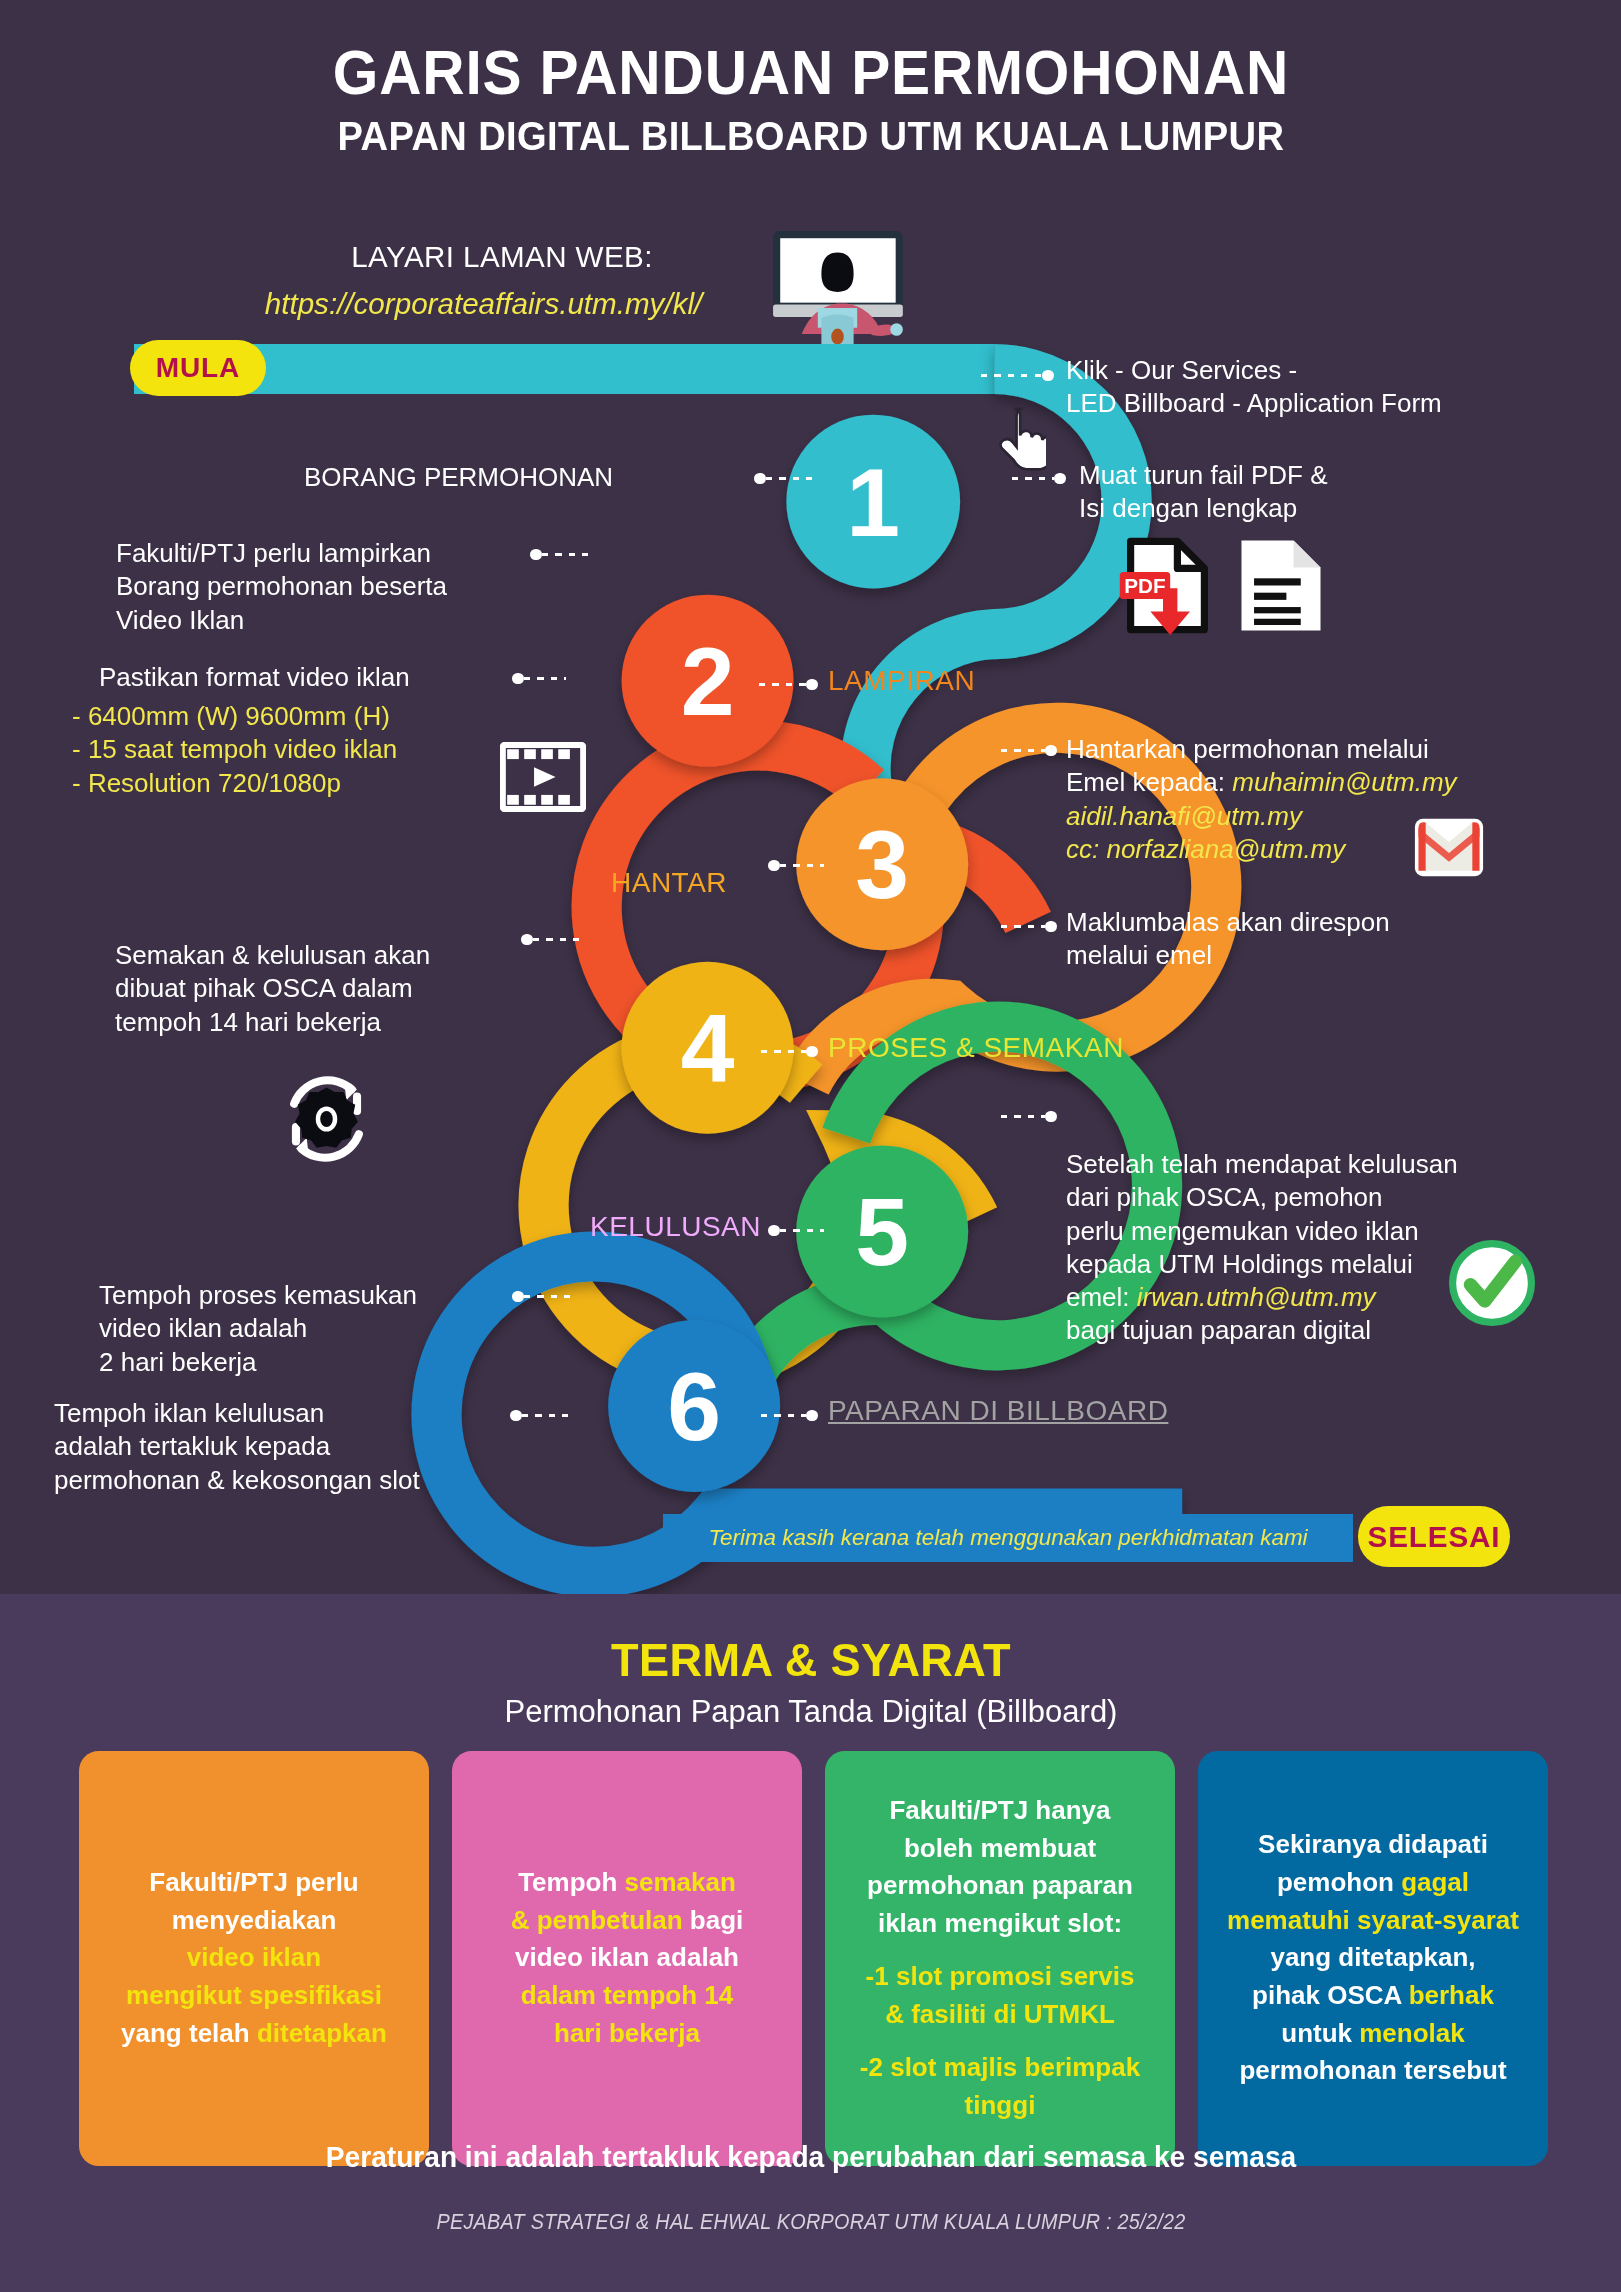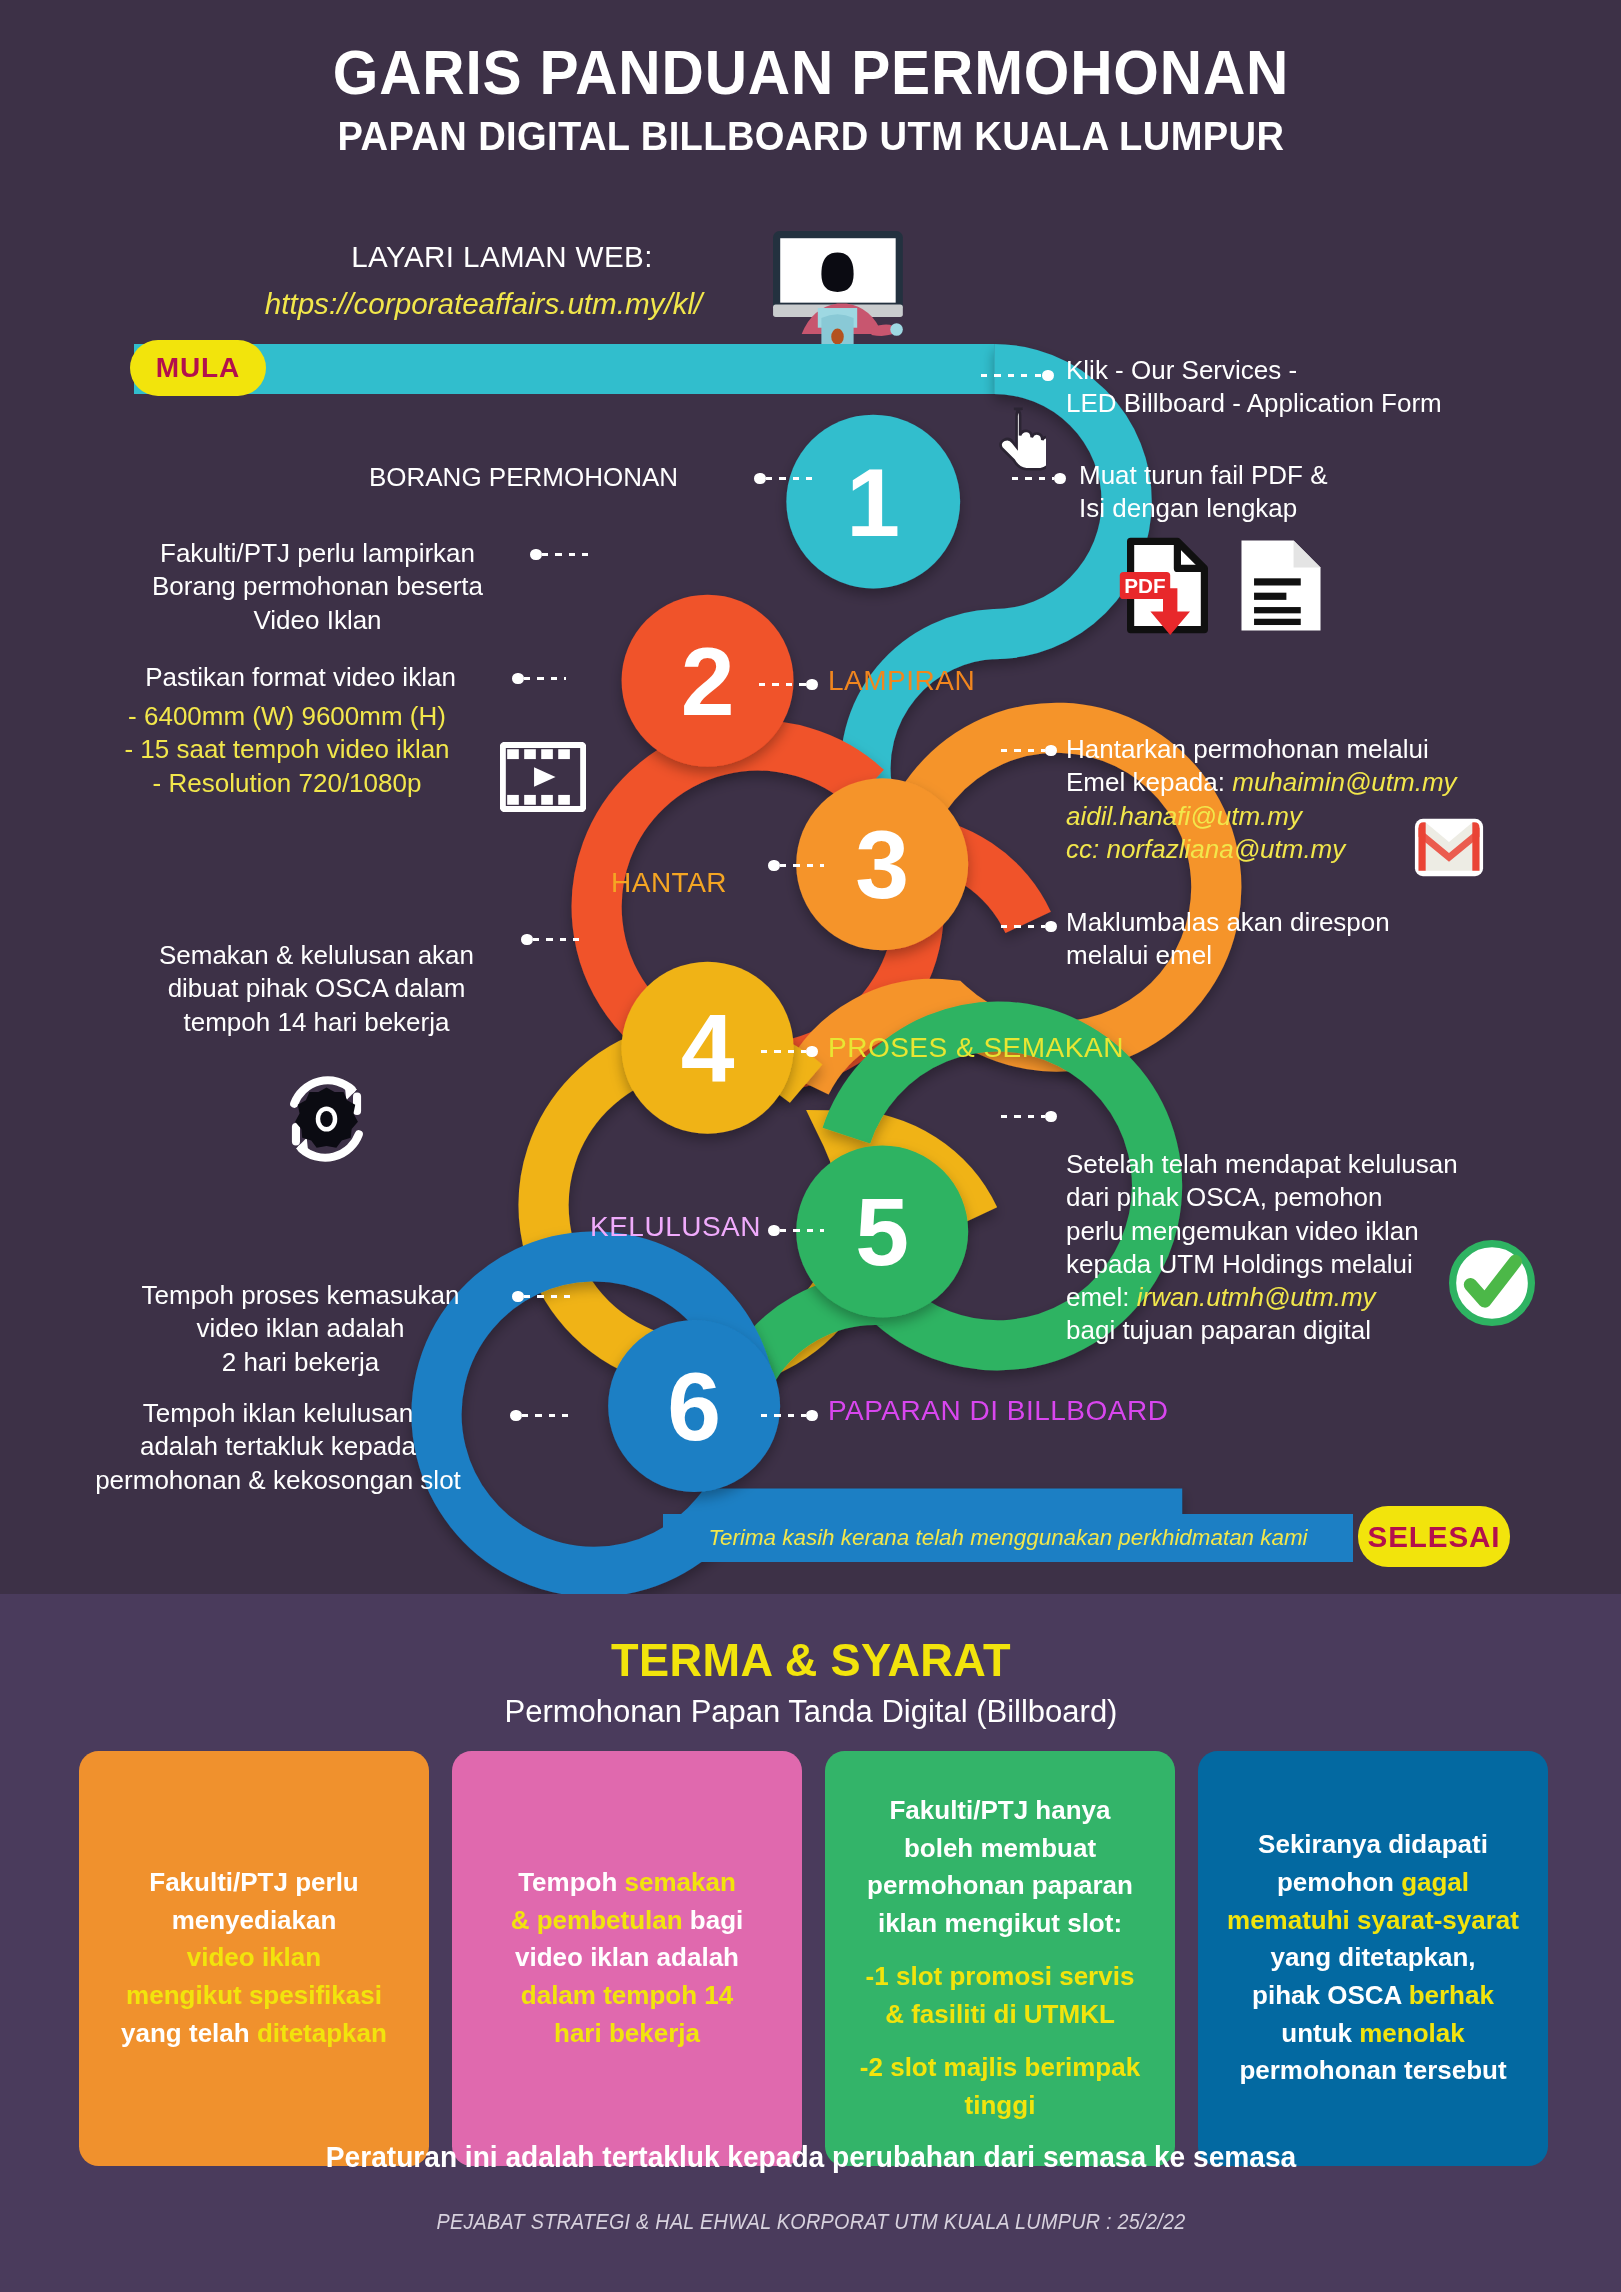--- a/index.html
+++ b/index.html
@@ -41,21 +41,21 @@
     background: #F2E40C; border-radius: 28px;
     display: flex; align-items: center; justify-content: center;
     color: #B3104C; font-weight: 700; font-size: 28px; letter-spacing: 0.9px;
   }
 
   
   #flow { position: absolute; left: 0; top: 0; width: 1622px; height: 1612px; }
 
   
   .txt { position: absolute; color: #fff; font-size: 26px; line-height: 1.28; }
-  .txt.r { text-align: center; }
+  .txt.r { text-align: left; }
   .txt.l { text-align: left; }
   .yel { color: #F2E74B; }
   .yeli { color: #F2E74B; font-style: italic; }
 
   .steplbl { position: absolute; font-size: 28px; letter-spacing: 0.5px; }
 
   
   .conn { position: absolute; height: 10.7px; display: flex; align-items: center; }
   .conn .dot { width: 11.6px; height: 11.6px; border-radius: 50%; background: #fff; flex: 0 0 auto; }
   .conn .dash {
@@ -369,21 +369,21 @@
   <div class="txt r" style="left:54px;top:1397px;width:448px;">
     <div>Tempoh iklan kelulusan</div>
     <div>adalah tertakluk kepada</div>
     <div>permohonan &amp; kekosongan slot</div>
   </div>
   <div class="conn" style="left:510px;top:1410px;width:64px;">
     <span class="dot"></span>
     <span class="dash"></span>
   </div>
 
-  <div class="steplbl" style="left:828px;top:1395px;color:#d946ef;">PAPARAN DI BILLBOARD</div>
+  <div class="steplbl" style="left:828px;top:1395px;color:#a3a3a3;text-decoration:underline;">PAPARAN DI BILLBOARD</div>
   <div class="conn" style="left:761px;top:1410px;width:57px;">
     <span class="dash"></span>
     <span class="dot"></span>
   </div>
 
   <div class="finbar">
     <span>Terima kasih kerana telah menggunakan perkhidmatan kami</span>
   </div>
   <div class="selesai">SELESAI</div>
 

